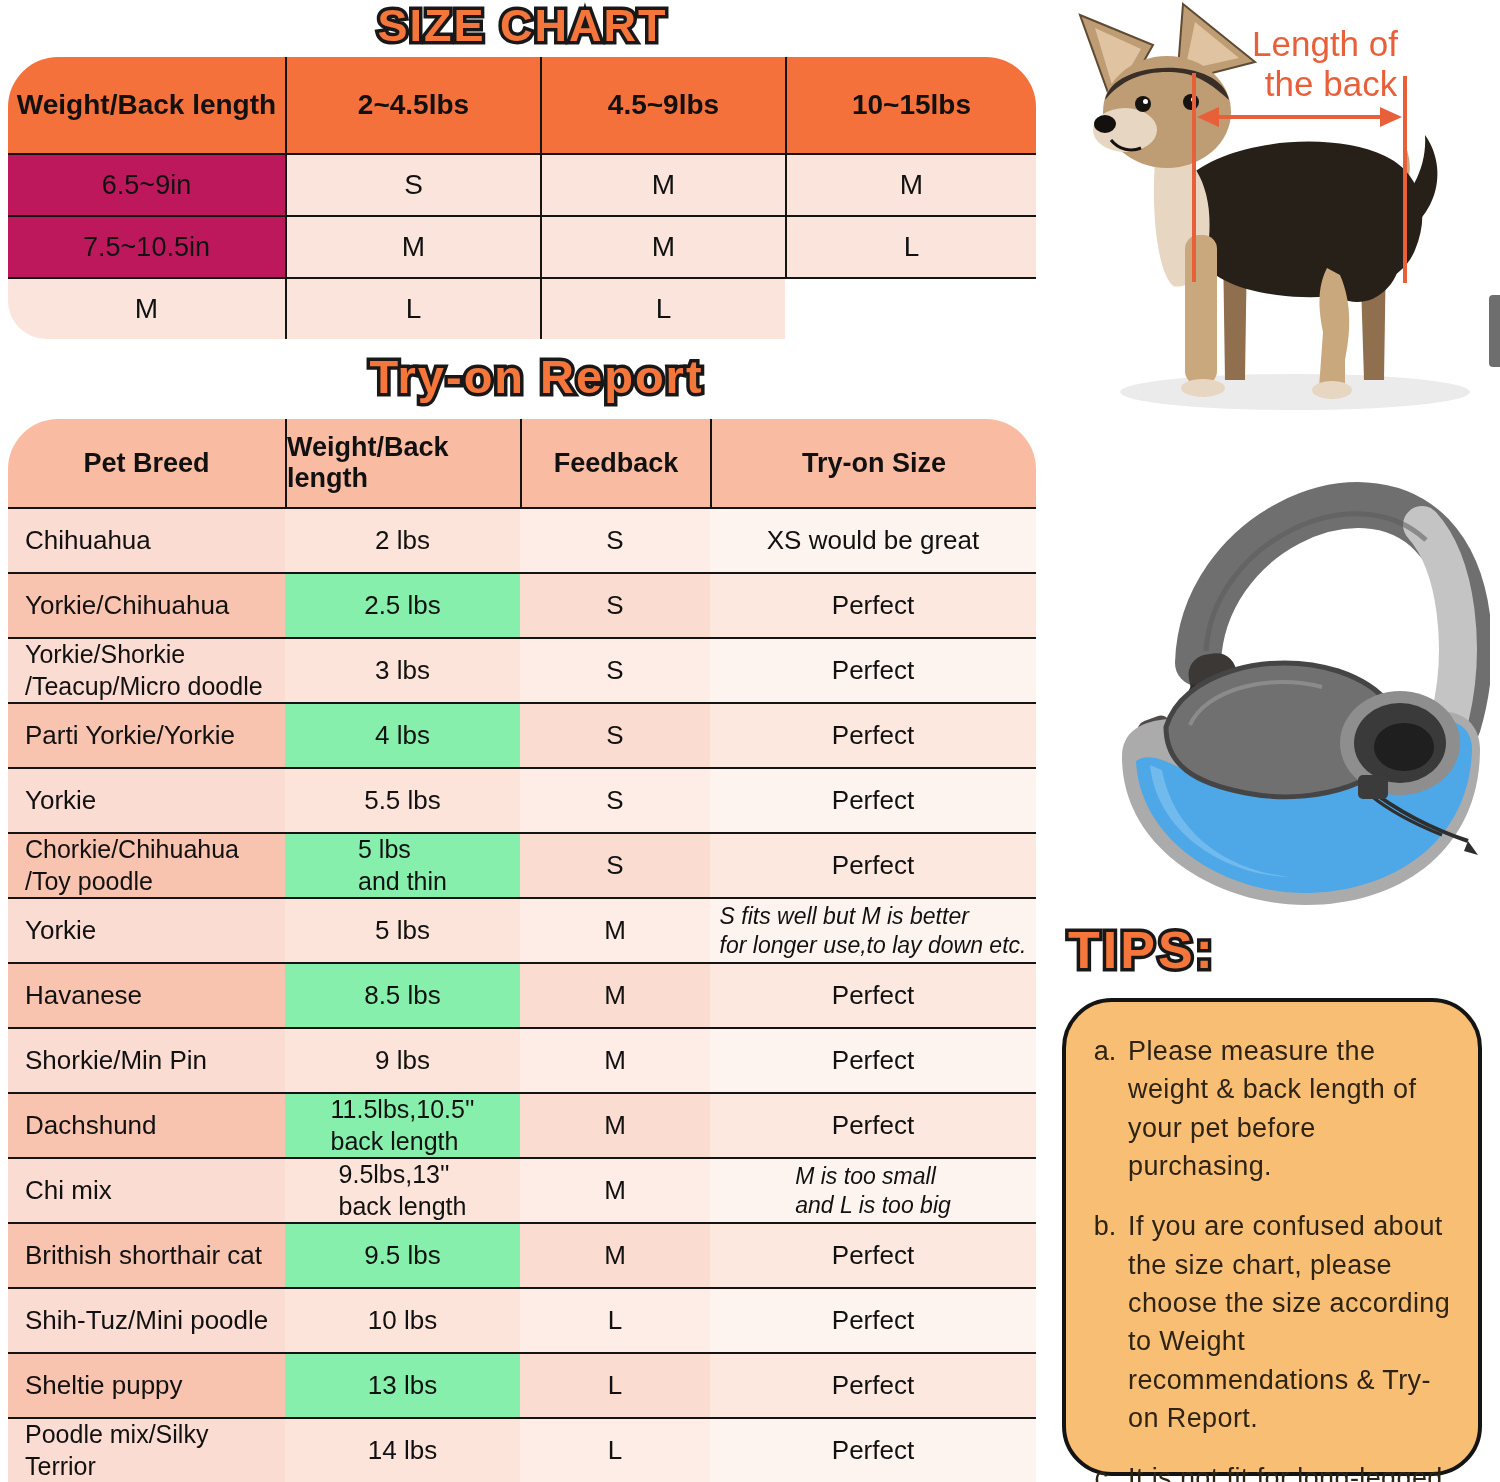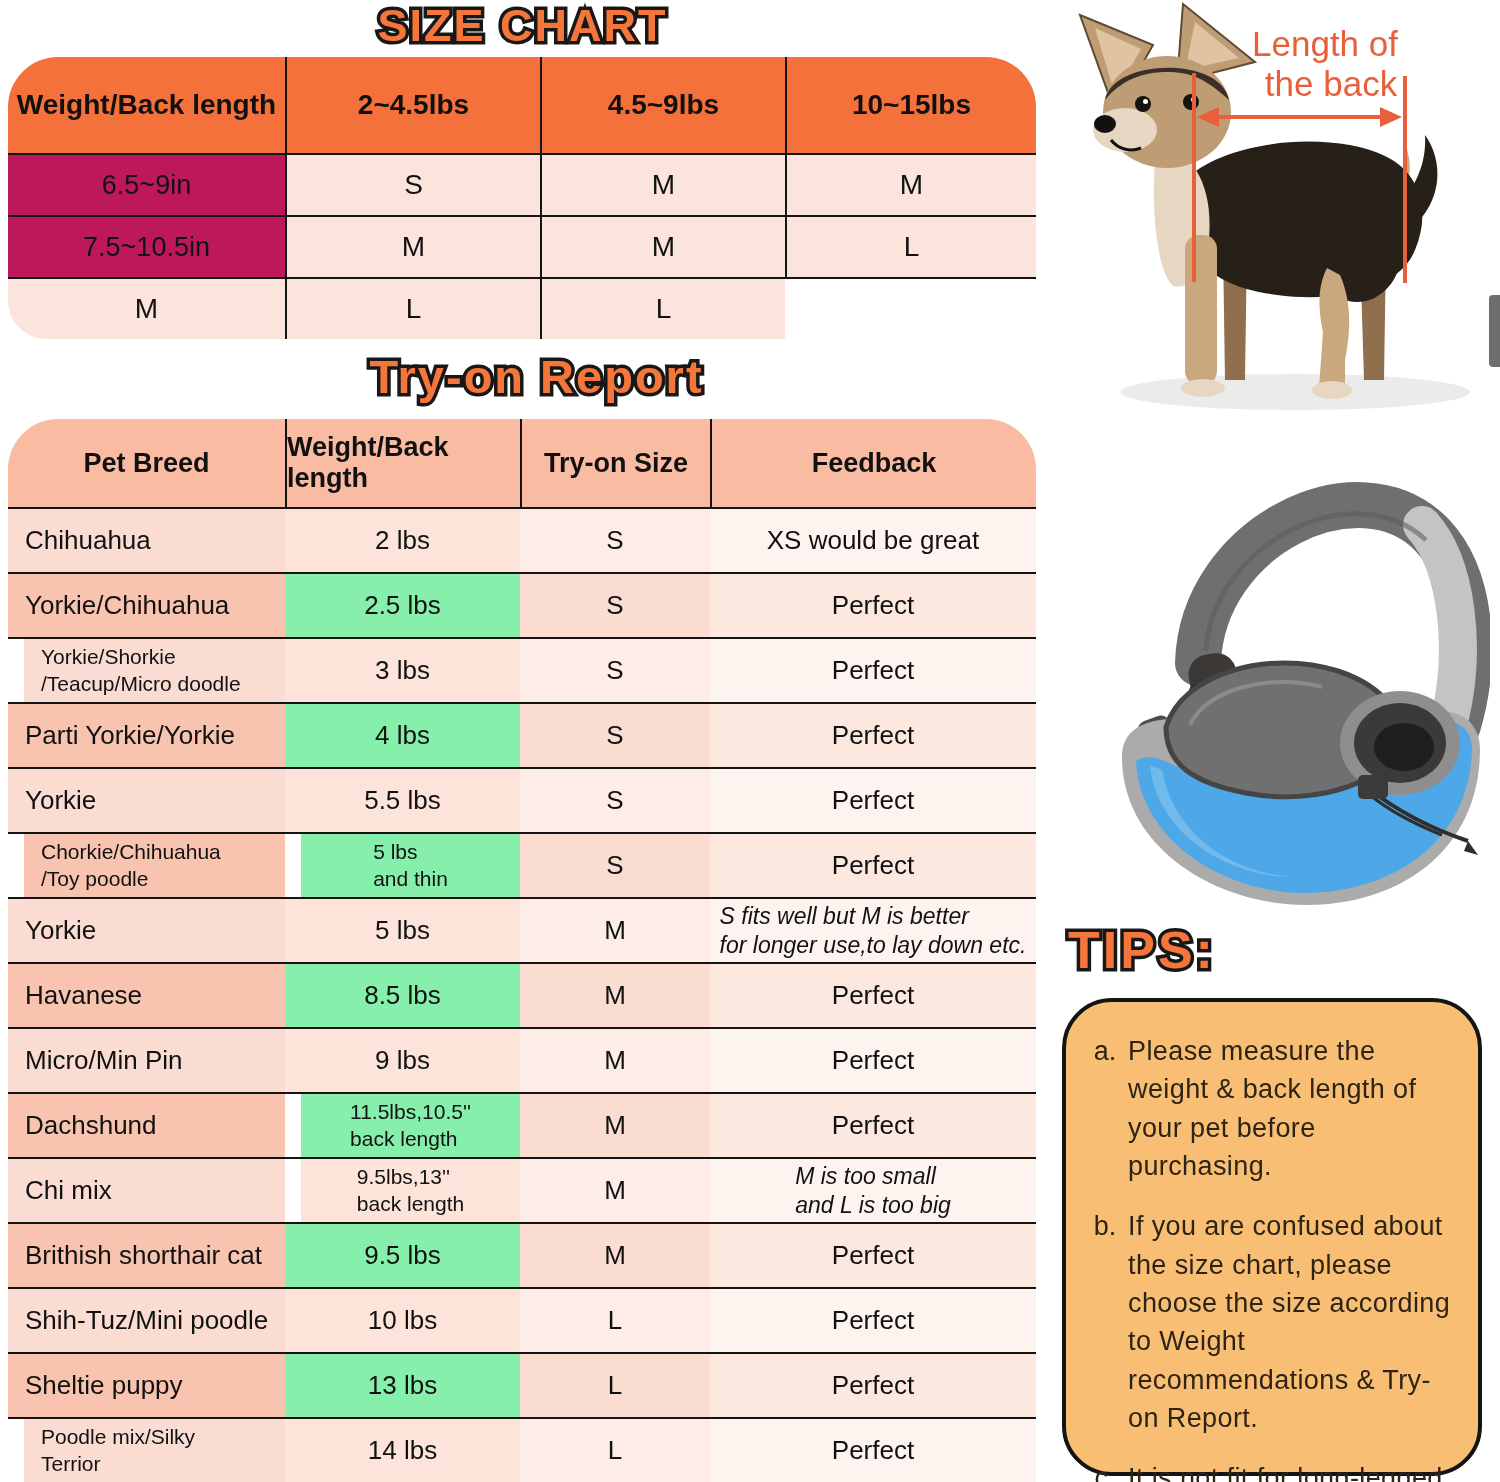--- a/index.html
+++ b/index.html
@@ -47,21 +47,21 @@
     display:flex; align-items:center; justify-content:center;
     font-weight:700; font-size:27px;
   }
   .to-header .cell + .cell { border-left:2px solid #141414; }
   .to-row { height:65px; border-top:2px solid #141414; }
   .to-row .cell {
     display:flex; align-items:center; justify-content:center;
     font-size:26px; white-space:pre-line; text-align:left; line-height:1.2;
   }
   .to-row .cell.c1 { justify-content:flex-start; padding-left:17px; text-align:left; }
-  .to-row .cell.sm { font-size:21px; line-height:1.25;margin-left:16px; }
+  .to-row .cell.sm { font-size:25px; line-height:1.25; }
   .to-row .cell.md { font-size:23px; line-height:1.25;font-style:italic; }
   
   .to-row.light .c1 { background:#FBDCD2; }
   .to-row.light .c2 { background:#FCE4DA; }
   .to-row.light .c3 { background:#FDEDE6; }
   .to-row.light .c4 { background:#FEF4EF; }
   .to-row.dark  .c1 { background:#F8C3AF; }
   .to-row.dark  .c2 { background:#86efac; }
   .to-row.dark  .c3 { background:#FBDCD1; }
   .to-row.dark  .c4 { background:#FCE8DF; }
@@ -121,22 +121,22 @@
       <div class="cell val">L</div>
     </div>
   </div>
 
   <div class="bubble-title tryon-title">Try-on Report</div>
 
   <div class="to-table">
     <div class="to-header">
       <div class="cell">Pet Breed</div>
       <div class="cell">Weight/Back length</div>
+      <div class="cell">Feedback</div>
       <div class="cell">Try-on Size</div>
-      <div class="cell">Feedback</div>
     </div>
 
     <div class="to-row light">
       <div class="cell c1">Chihuahua</div>
       <div class="cell c2">2 lbs</div>
       <div class="cell c3">S</div>
       <div class="cell c4">XS would be great</div>
     </div>
     <div class="to-row dark">
       <div class="cell c1">Yorkie/Chihuahua</div>
@@ -178,21 +178,21 @@
       <div class="cell c4 md">S fits well but M is better
 for longer use,to lay down etc.</div>
     </div>
     <div class="to-row dark">
       <div class="cell c1">Havanese</div>
       <div class="cell c2">8.5 lbs</div>
       <div class="cell c3">M</div>
       <div class="cell c4">Perfect</div>
     </div>
     <div class="to-row light">
-      <div class="cell c1">Micro/Min Pin</div>
+      <div class="cell c1">Shorkie/Min Pin</div>
       <div class="cell c2">9 lbs</div>
       <div class="cell c3">M</div>
       <div class="cell c4">Perfect</div>
     </div>
     <div class="to-row dark">
       <div class="cell c1">Dachshund</div>
       <div class="cell c2 sm">11.5lbs,10.5''
 back length</div>
       <div class="cell c3">M</div>
       <div class="cell c4">Perfect</div>

